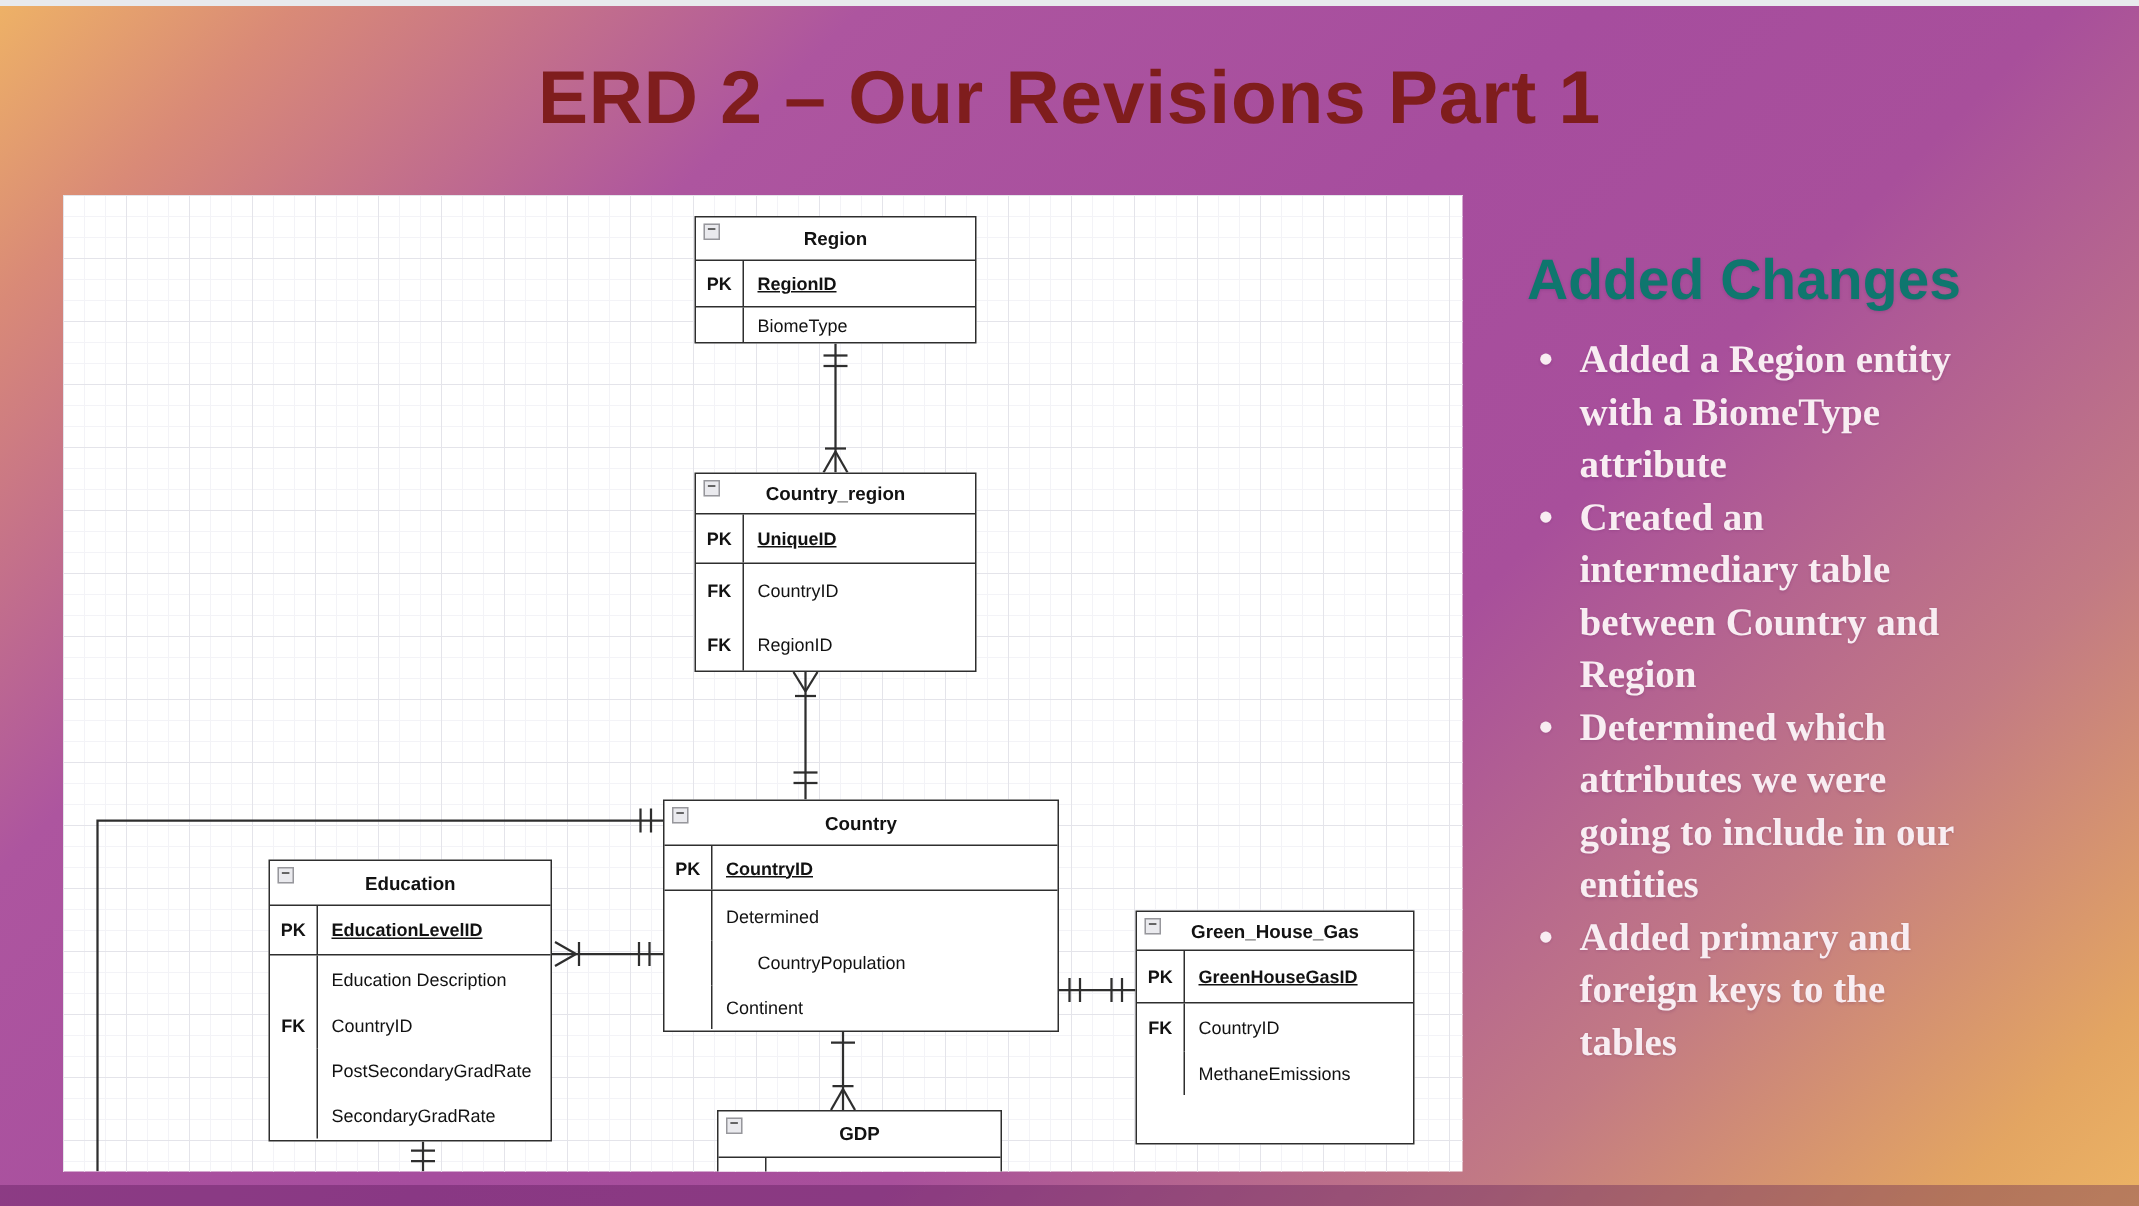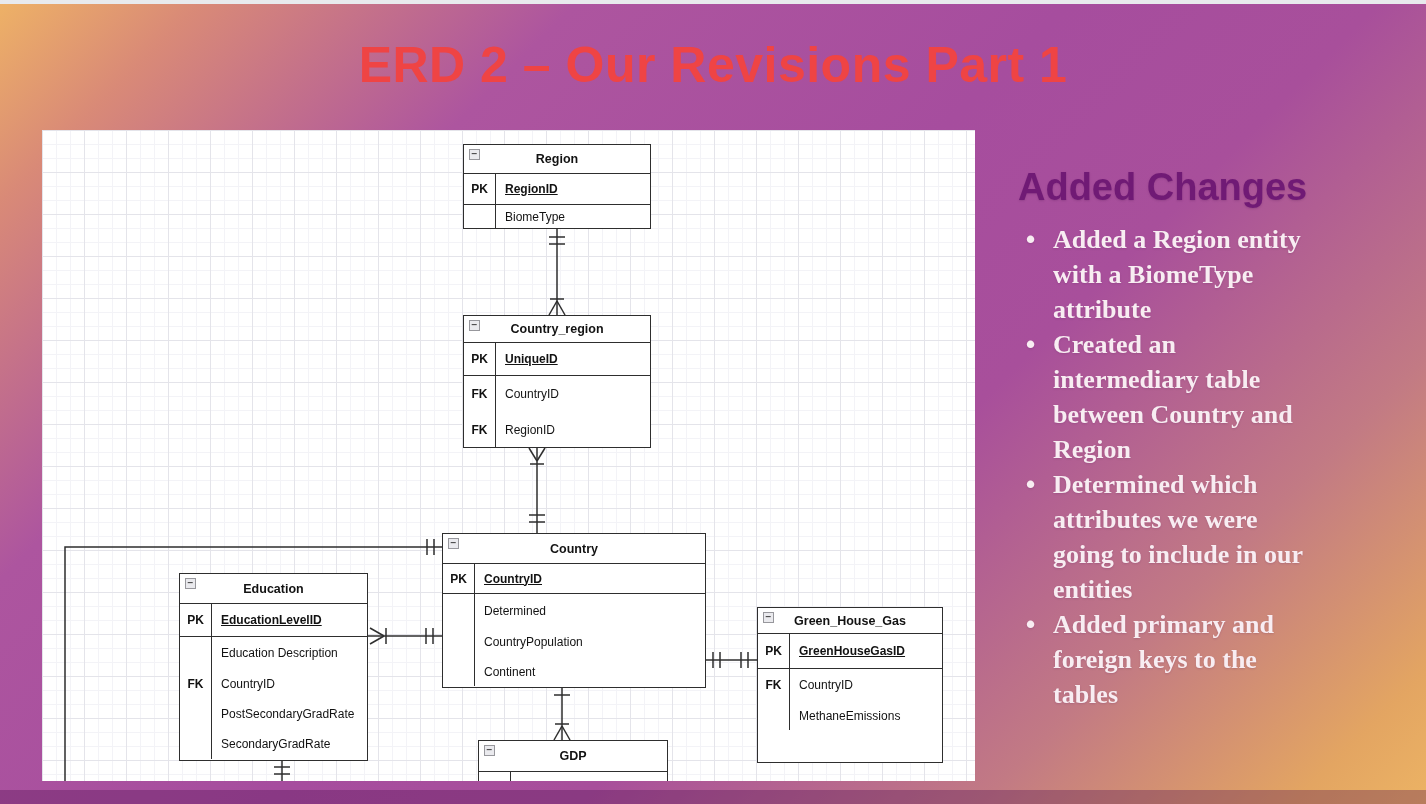--- a/index.html
+++ b/index.html
@@ -5,21 +5,21 @@
   html,body{margin:0;padding:0;}
   body{
     width:1426px;height:804px;position:relative;overflow:hidden;
     font-family:"Liberation Sans",sans-serif;
     background:linear-gradient(135deg,#eeb266 0%,#d98a77 9%,#ad559f 26%,#a64d9e 48%,#a84f9b 62%,#c27a84 80%,#e3a562 94%,#ecb364 100%);
   }
   .top-strip{position:absolute;left:0;top:0;right:0;height:4px;background:#e8eaed;}
   .bottom-band{position:absolute;left:0;bottom:0;right:0;height:14px;background:rgba(78,16,80,0.33);}
   .slide-title{
     position:absolute;left:0;top:36px;width:1426px;text-align:center;
-    font-size:50px;font-weight:bold;letter-spacing:.5px;color:#ef4444;
+    font-size:50px;font-weight:bold;letter-spacing:.5px;color:#7f1d1d;
   }
   
   .panel{
     position:absolute;left:42px;top:130px;width:933px;height:651px;overflow:hidden;
     background-color:#ffffff;
     background-image:
       linear-gradient(#e4e4ea 1px,transparent 1px),
       linear-gradient(90deg,#e4e4ea 1px,transparent 1px),
       linear-gradient(#f3f3f7 1px,transparent 1px),
       linear-gradient(90deg,#f3f3f7 1px,transparent 1px);
@@ -32,21 +32,21 @@
     border-bottom:1.4px solid #2e2e2e;font-weight:bold;font-size:12.5px;box-sizing:border-box;}
   .collapse-icon{position:absolute;left:5px;top:4px;width:11px;height:11px;box-sizing:border-box;
     border:1px solid #97979c;background:#eaeaee;color:#4a4a4a;font-size:10px;line-height:8px;text-align:center;}
   .ent-row{display:flex;box-sizing:border-box;}
   .ent-row.pk{border-bottom:1.4px solid #2e2e2e;}
   .key-cell{width:32px;flex:none;border-right:1.4px solid #2e2e2e;display:flex;align-items:center;
     justify-content:center;font-weight:bold;font-size:12px;box-sizing:border-box;}
   .attr-cell{flex:1;display:flex;align-items:center;padding-left:9px;font-size:12px;white-space:nowrap;}
   .pk-attr{font-weight:bold;text-decoration:underline;}
   
-  .notes-heading{position:absolute;left:1018px;top:166px;font-size:38px;font-weight:bold;color:#701a75;
+  .notes-heading{position:absolute;left:1018px;top:166px;font-size:38px;font-weight:bold;color:#0f766e;
     text-shadow:0 1px 2px rgba(90,30,90,.25);}
   .notes-list{position:absolute;left:1020px;top:222px;width:400px;margin:0;padding:0;list-style:none;
     font-size:26px;font-weight:bold;line-height:34px;color:#f8edf2;text-shadow:0 1px 2px rgba(90,30,90,.2);}
   .notes-list li{position:relative;padding-left:33px;}
   .notes-list li::before{content:"•";position:absolute;left:6px;top:0;}
   .notes-list li span{white-space:pre-line;font-family:Liberation Serif, serif;}
 </style>
 </head>
 <body>
 
@@ -168,21 +168,21 @@
       <div class="attr-cell">
           <span class="pk-attr">CountryID</span>
         </div>
     </div>
     <div class="ent-row" style="height:33px;">
       <div class="key-cell"></div>
       <div class="attr-cell">
           <span>Determined</span>
         </div>
     </div>
-    <div class="ent-row" style="height:30px;">
+    <div class="ent-row" style="height:30px;gap:21px;">
       <div class="key-cell"></div>
       <div class="attr-cell">
           <span>CountryPopulation</span>
         </div>
     </div>
     <div class="ent-row" style="height:29px;justify-content:center;">
       <div class="key-cell"></div>
       <div class="attr-cell">
           <span>Continent</span>
         </div>

